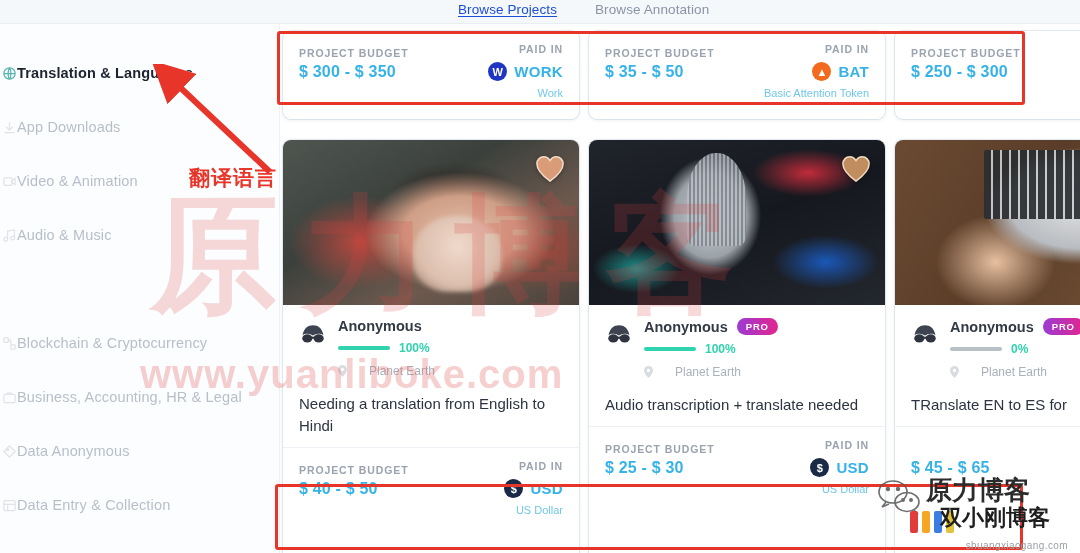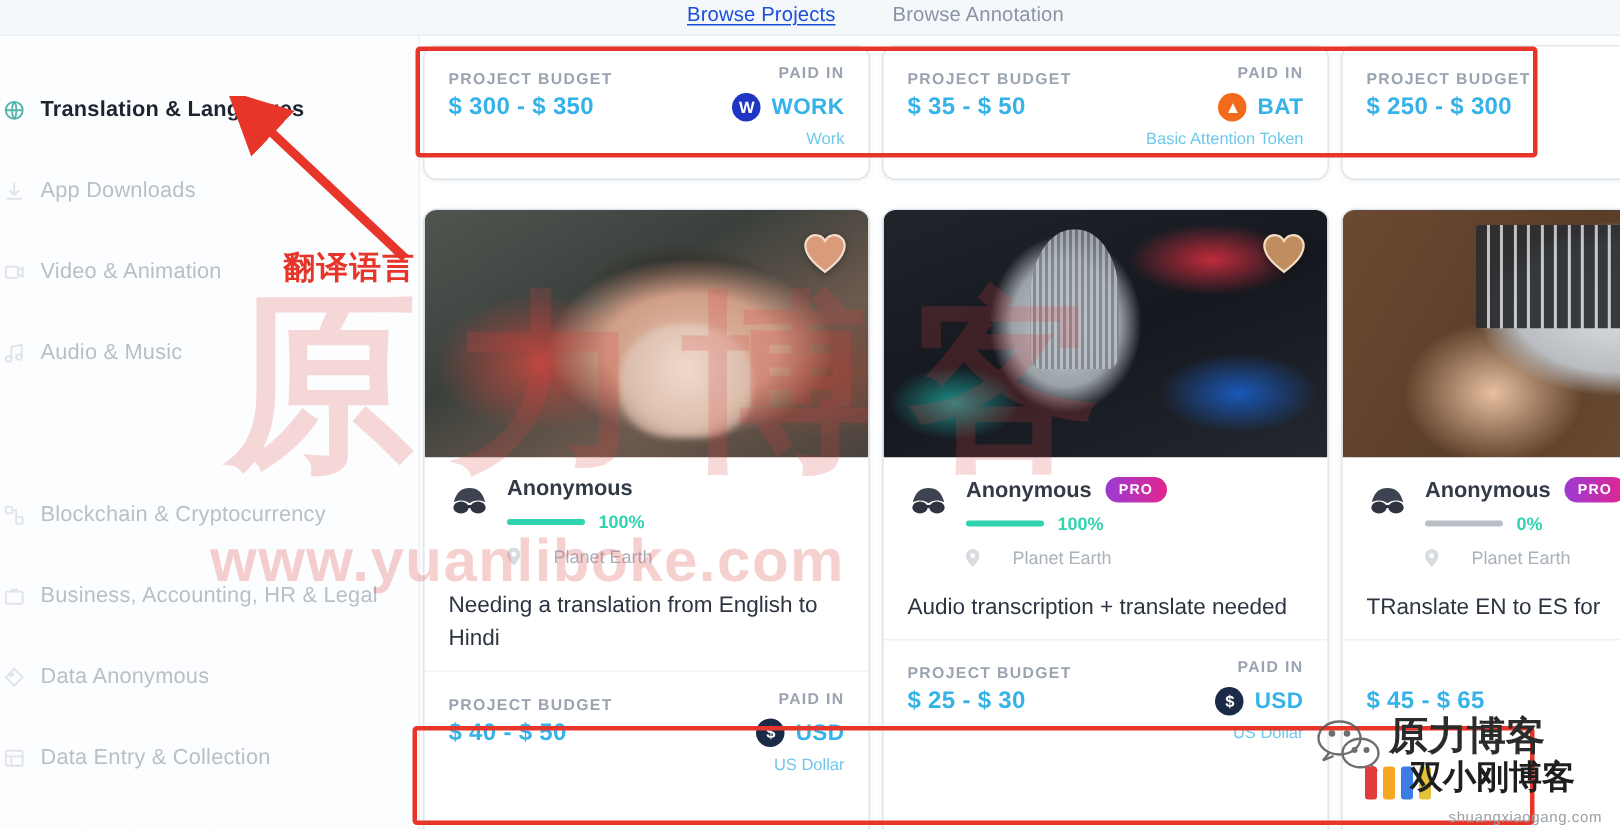--- a/index.html
+++ b/index.html
@@ -28,21 +28,21 @@
   .nav-freelancers { left: 595px; }
 
   
   .sidebar {
     position: absolute; left: 0; top: 24px; width: 280px; height: 529px;
     background: #fcfdfe;
     border-right: 1px solid #eef2f6;
   }
   .side-item {
     position: absolute; left: 14px; right: 6px;
-    height: 30px; display: flex; align-items: center; gap: 10px;
+    height: 30px; display: flex; align-items: center; 
     white-space: nowrap;
   }
   .side-icon {
     width: 15px; height: 15px; flex: 0 0 15px; margin-left: -12px;
     opacity: .28;
   }
   .side-icon svg { display:block; width:100%; height:100%; }
   .side-label { font-size: 14.5px; color: #b7bfc9; letter-spacing: .15px; }
   .side-item.active .side-label { color: #1d2430; font-weight: 700; }
   .side-item.active .side-icon { opacity: .85; }

